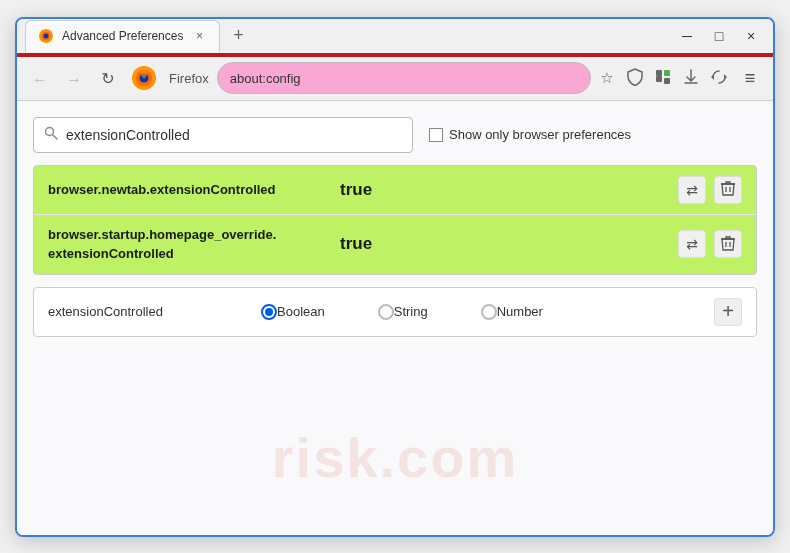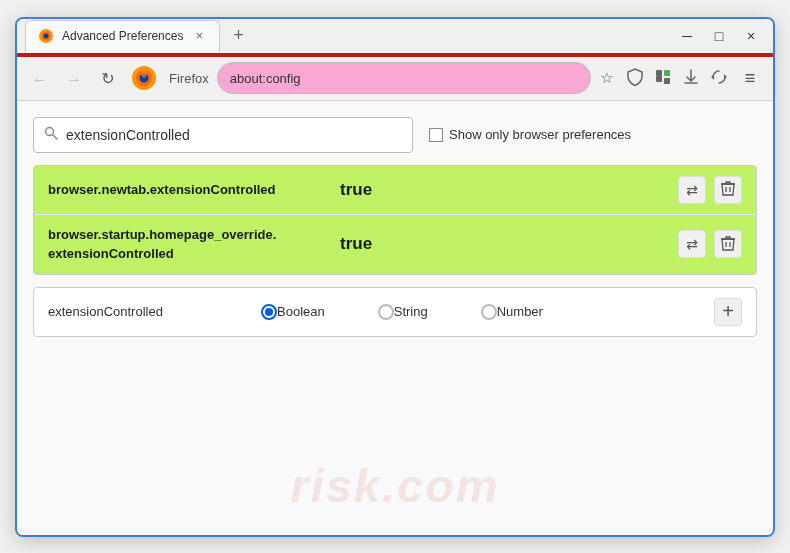--- a/index.html
+++ b/index.html
@@ -169,29 +169,28 @@
       display: flex;
       flex-direction: column;
       gap: 12px;
       position: relative;
       overflow: hidden;
     }
 
     
     .watermark {
       position: absolute;
-      bottom: 22px;
+      bottom: 45px;
       left: 50%;
       transform: translateX(-50%);
-      font-size: 47px;
+      font-size: 56px;
       font-weight: bold;
       color: rgba(210, 100, 80, 0.15);
       white-space: nowrap;
       pointer-events: none;
-      font-style: italic;
       letter-spacing: 2px;
     }
 
     
     .search-row {
       display: flex;
       align-items: center;
       gap: 16px;
     }
     .search-box {

